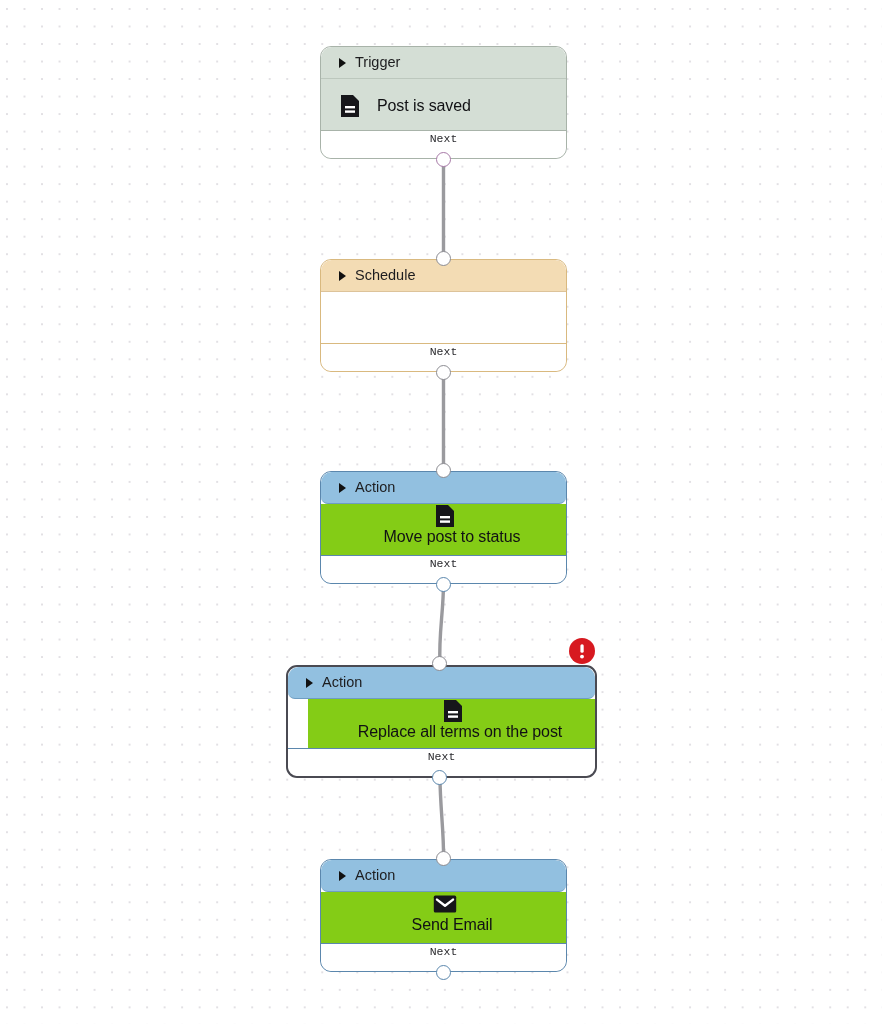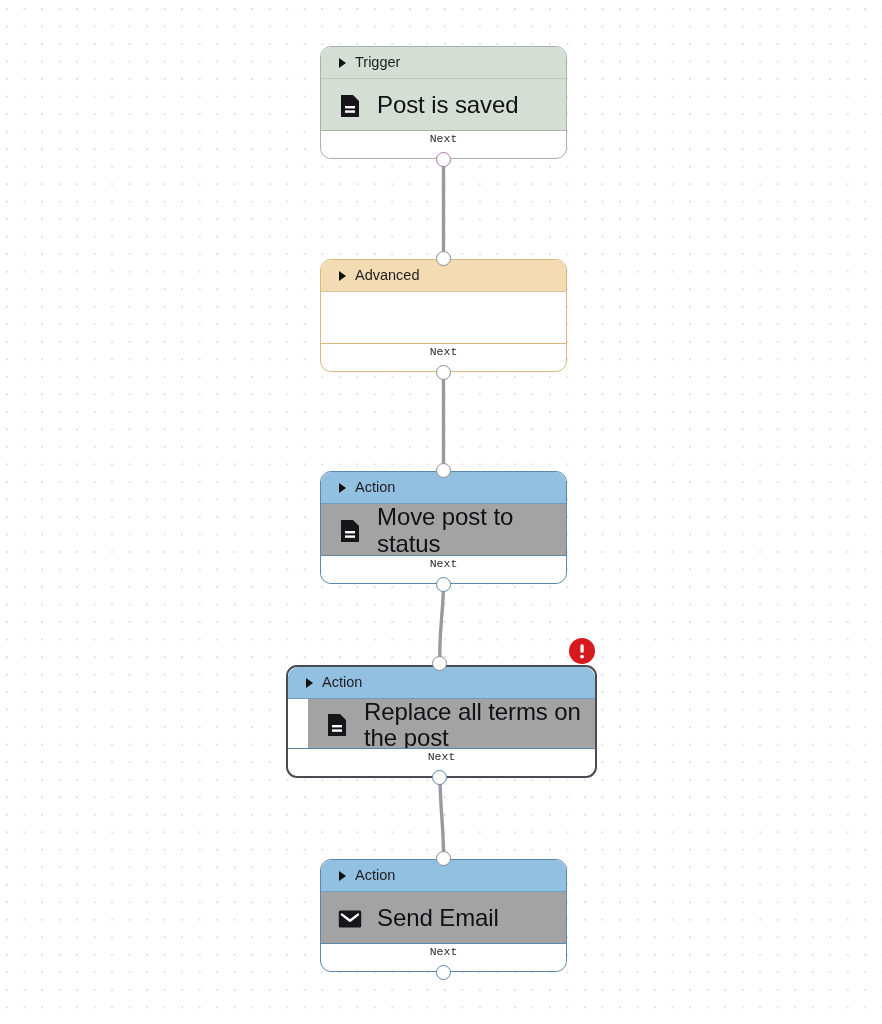--- a/index.html
+++ b/index.html
@@ -76,21 +76,21 @@
   .node-icon {
     width: 24px;
     height: 24px;
     flex: 0 0 auto;
     margin-right: 15px;
     display: flex;
     align-items: center;
     justify-content: center;
   }
   .node-title {
-    font-size: 24px;
+    font-size: 16px;
     color: #111114;
     letter-spacing: -0.1px;
     line-height: 1.1;
   }
 
   .node-foot {
     position: absolute;
     left: 0;
     bottom: 0;
     width: 100%;
@@ -113,22 +113,22 @@
   .t-trigger  .node-head { background: #d4ded5; border-bottom: 1px solid #bcc7bd; }
   .t-trigger  .node-body { background: #d4ded5; }
   .t-trigger  { border: 1px solid #a8b3a9; }
   .t-trigger  .node-foot { border-top: 1px solid #a8b3a9; }
 
   .t-advanced .node-head { background: #f3dcb4; border-bottom: 1px solid #ddc39a; }
   .t-advanced .node-body { background: #f3dcb4; }
   .t-advanced { border: 1px solid #d9b97f; }
   .t-advanced .node-foot { border-top: 1px solid #d9b97f; }
 
-  .t-action   .node-head { background: #92c0e0; border-bottom: 1px solid #6e9dc2; }
-  .t-action   .node-body { background: #a3a3a3; }
+  .t-action   .node-head { background: #92c0e0; border-bottom: 1px solid #6e9dc2; border-radius: 7px; }
+  .t-action   .node-body { background: #84cc16; flex-direction: column; }
   .t-action   { border: 1px solid #5b87ad; }
   .t-action   .node-foot { border-top: 1px solid #5b87ad; }
 
   .node.selected { border: 2px solid #4a4a52; }
   .node.selected .node-foot { border-top: 1px solid #5b87ad; }
 
   
   .port {
     position: absolute;
     width: 15px;
@@ -191,21 +191,21 @@
         <span class="next-label">Next</span>
       </div>
     </div>
   </div>
   <div class="port purple" style="left:436px; top:152px;"></div>
 
   <div class="node t-advanced" style="left:320px; top:259px; width:247px; height:113px;">
     <div class="node-inner">
       <div class="node-head">
         <span class="tri"></span>
-        <span class="head-label">Advanced</span>
+        <span class="head-label">Schedule</span>
       </div>
       <div class="node-foot">
         <span class="next-label">Next</span>
       </div>
     </div>
   </div>
   <div class="port gray" style="left:436px; top:251px;"></div>
   <div class="port gray" style="left:436px; top:365px;"></div>
 
   <div class="node t-action" style="left:320px; top:471px; width:247px; height:113px;">

